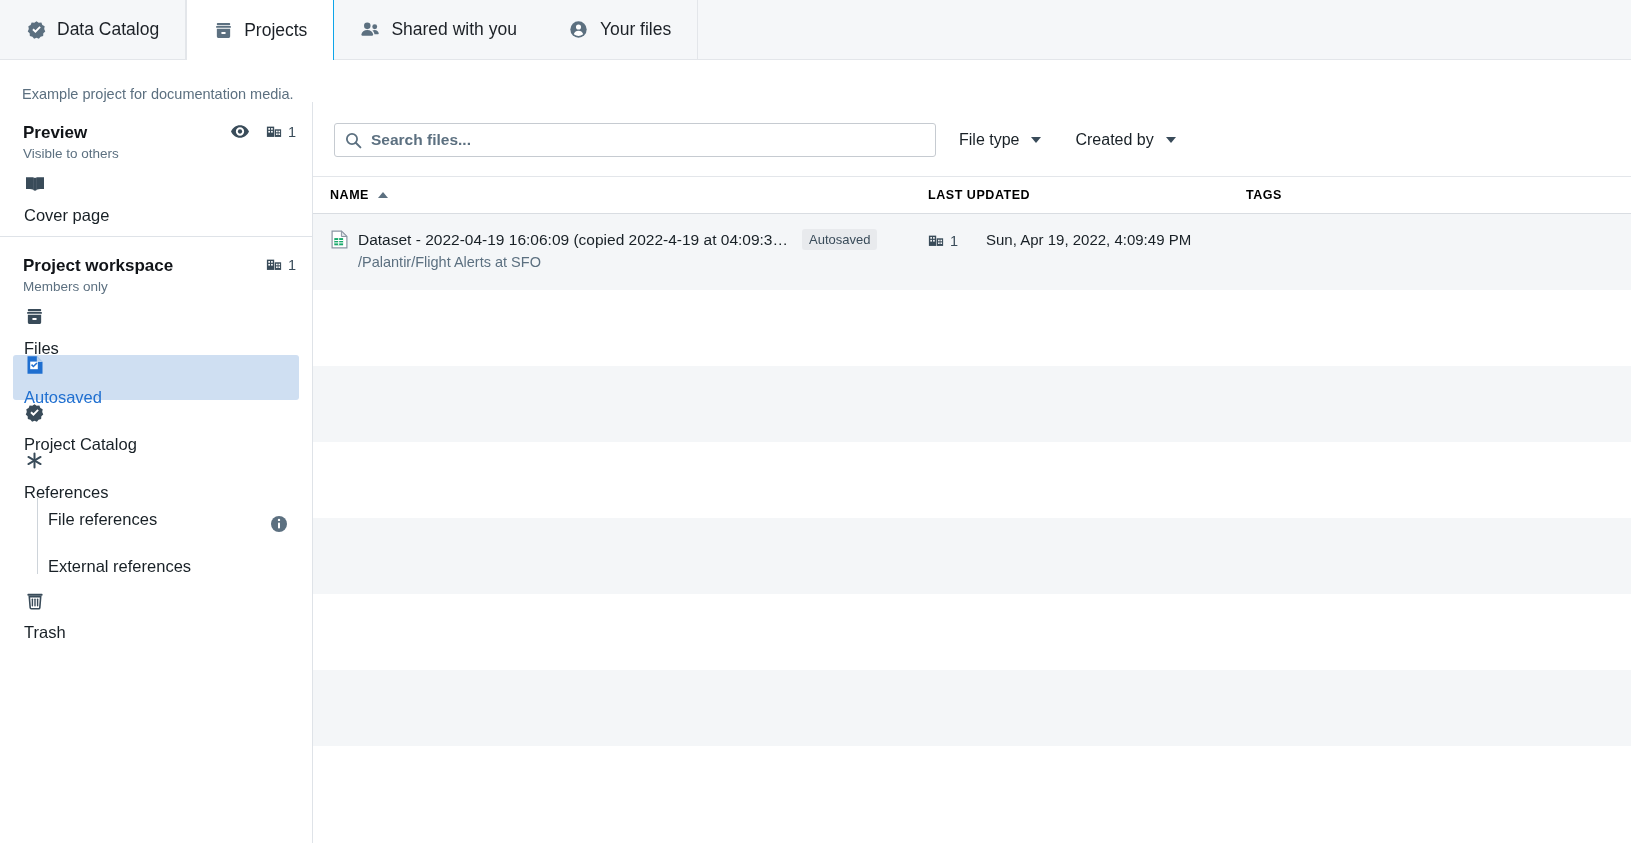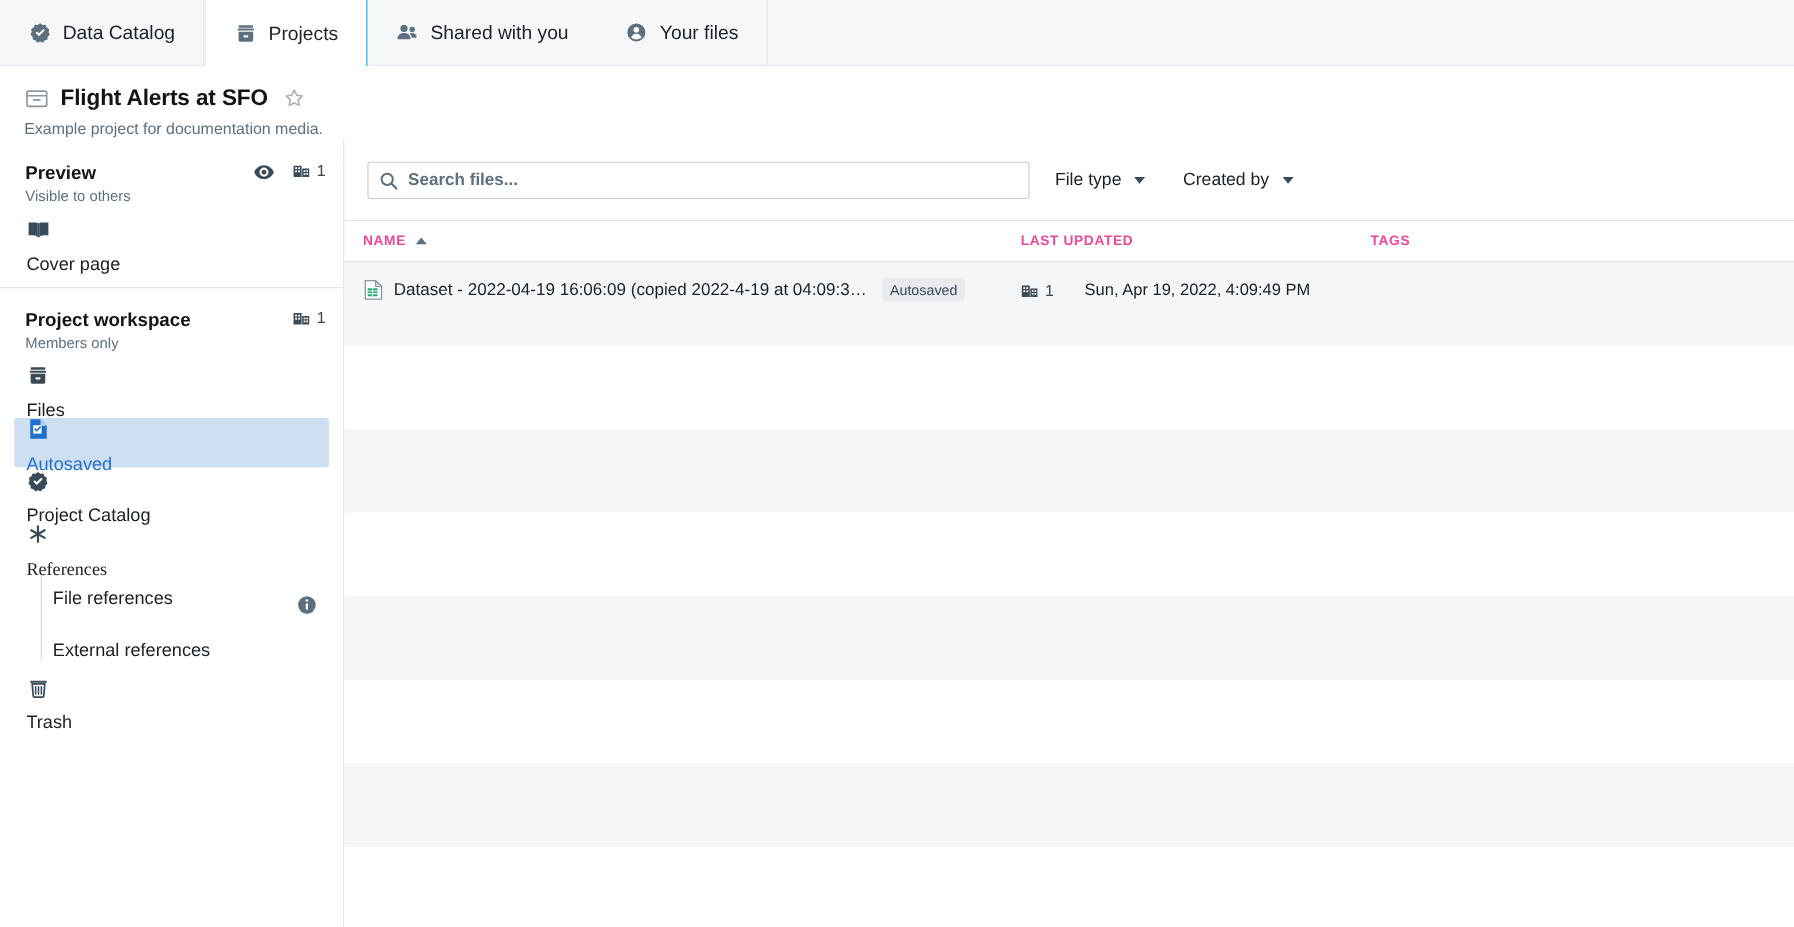--- a/index.html
+++ b/index.html
@@ -199,21 +199,21 @@
     align-items: center;
     height: 38px;
     border-top: 1px solid #e3e6ea;
     border-bottom: 1px solid #d9dde2;
     padding-left: 17px;
   }
   .th {
     font-size: 12.5px;
     letter-spacing: 0.55px;
     font-weight: bold;
-    color: #ec4899;
+    color: #000000;
     display: flex;
     align-items: center;
     gap: 9px;
     cursor: pointer;
   }
   .th-name { width: 598px; }
   .th-updated { width: 318px; }
   .th-tags { flex: 1; }
   .sort-caret { width: 0; height: 0; border-left: 5px solid transparent; border-right: 5px solid transparent; border-bottom: 6.5px solid #5c7080; }
 
@@ -314,35 +314,20 @@
           <circle cx="10" cy="10" r="8.6" fill="#5c7080"></circle>
           <circle cx="10" cy="7.4" r="2.7" fill="#fff"></circle>
           <path fill="#fff" d="M10 11.2c-2.7 0-4.6 1.6-4.9 3.9a8.5 8.5 0 0 0 9.8 0c-.3-2.3-2.2-3.9-4.9-3.9Z"></path>
         </svg>
     </span>
     <span>Your files</span>
   </div>
 </div>
 
 <div class="proj-header">
-  <div class="proj-title-row">
-    <span class="proj-icon">
-      <svg width="21" height="21" viewBox="0 0 22 22">
-          <rect x="1.6" y="4" width="18.8" height="14.5" rx="1.8" fill="none" stroke="#8a95a2" stroke-width="1.6"></rect>
-          <line x1="1.6" y1="8.4" x2="20.4" y2="8.4" stroke="#8a95a2" stroke-width="1.5"></line>
-          <rect x="7.2" y="11.6" width="7.6" height="1.7" rx="0.8" fill="#8a95a2"></rect>
-        </svg>
-    </span>
-    <span class="proj-title">Flight Alerts at SFO</span>
-    <span class="star-btn">
-      <svg width="19" height="19" viewBox="0 0 20 20">
-          <path fill="none" stroke="#a3acb7" stroke-width="1.45" stroke-linejoin="round" d="M10 2.1l2.36 4.79 5.28.77-3.82 3.72.9 5.26L10 14.16l-4.72 2.48.9-5.26L2.36 7.66l5.28-.77Z"></path>
-        </svg>
-    </span>
-  </div>
   <div class="proj-desc">Example project for documentation media.</div>
 </div>
 
 <div class="body-split">
 
   <div class="sidebar">
     <div class="sidebar-scroll">
 
       <div class="sec-head">
         <span class="sec-title">Preview</span>
@@ -438,21 +423,21 @@
       <div class="nav-item" style="margin-top:3px;">
         <span class="nico">
           <svg width="19" height="19" viewBox="0 0 20 20">
               <path fill="#394b59" d="M10 1.2 12.3 2.9 15.1 2.6 16.2 5.2 18.6 6.7 18.1 9.5 19.2 12.1 17.2 14 17 16.8 14.3 17.6 12.5 19.8 10 18.6 7.5 19.8 5.7 17.6 3 16.8 2.8 14 0.8 12.1 1.9 9.5 1.4 6.7 3.8 5.2 4.9 2.6 7.7 2.9Z"></path>
               <path fill="#fff" d="M8.9 13.6 5.6 10.4 7 9 8.9 10.8 13.1 6.6 14.5 8Z"></path>
             </svg>
         </span>
         <span class="nav-label">Project Catalog</span>
       </div>
 
-      <div class="nav-item with-info" style="margin-top:3px;font-family:Liberation Serif, serif;">
+      <div class="nav-item with-info" style="margin-top:3px;">
         <span class="nico">
           <svg width="19" height="19" viewBox="0 0 20 20">
               <g stroke="#394b59" stroke-width="2.1" stroke-linecap="round">
                 <line x1="10" y1="2.6" x2="10" y2="17.4"></line>
                 <line x1="3.6" y1="6.3" x2="16.4" y2="13.7"></line>
                 <line x1="16.4" y1="6.3" x2="3.6" y2="13.7"></line>
               </g>
             </svg>
         </span>
         <span class="nav-label">References</span>
@@ -544,20 +529,21 @@
                     <g stroke="#fff" stroke-width="1">
                       <line x1="3.3" y1="10.5" x2="12.1" y2="10.5"></line>
                       <line x1="3.3" y1="12.9" x2="12.1" y2="12.9"></line>
                       <line x1="7.7" y1="8.1" x2="7.7" y2="15.3"></line>
                     </g>
                   </svg>
               </span>
               <span class="file-name">Dataset - 2022-04-19 16:06:09 (copied 2022-4-19 at 04:09:39 …</span>
               <span class="badge">Autosaved</span>
             </div>
+            <div class="file-path">/Palantir/Flight Alerts at SFO</div>
           </div>
           <div class="cell-org">
             <span class="org-chip">
               <span>
                 <svg width="16" height="16" viewBox="0 0 18 18">
                     <path fill="#394b59" d="M1 5.2h8.2v11.6H1Z"></path>
                     <path fill="#394b59" d="M9.8 8.2H17v8.6H9.8Z"></path>
                     <rect x="2.6" y="6.8" width="1.9" height="1.9" fill="#f4f6f8"></rect>
                     <rect x="5.7" y="6.8" width="1.9" height="1.9" fill="#f4f6f8"></rect>
                     <rect x="2.6" y="10" width="1.9" height="1.9" fill="#f4f6f8"></rect>

